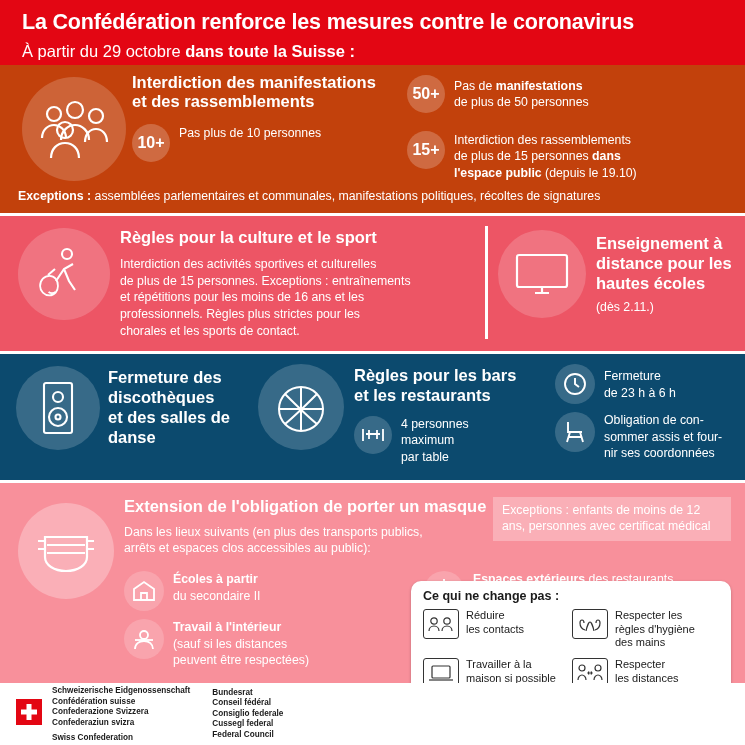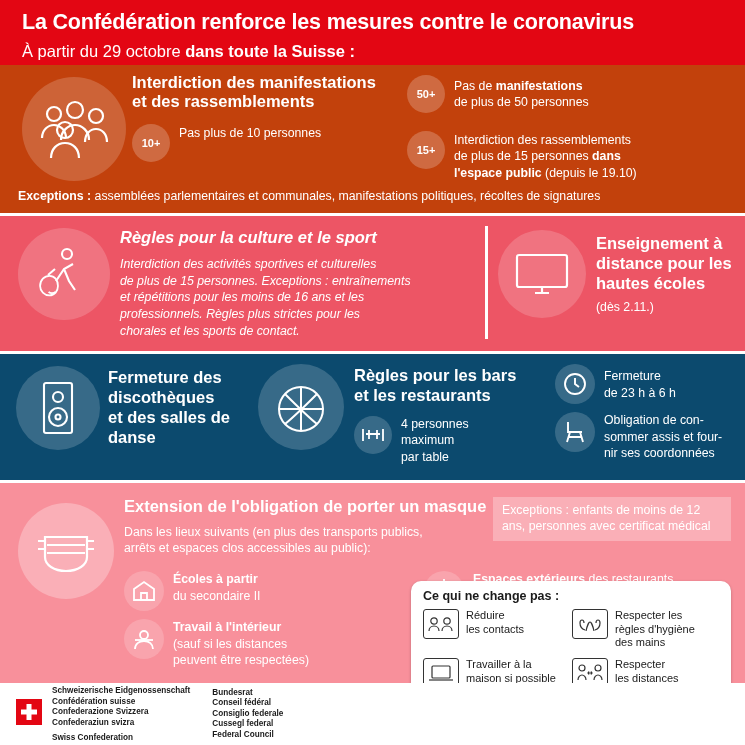--- a/index.html
+++ b/index.html
@@ -39,21 +39,21 @@
     flex: none;
   }
 
   .row { display: flex; align-items: flex-start; }
 
   
   .badge {
     width: 38px; height: 38px; border-radius: 50%;
     background: rgba(255,255,255,0.22);
     display: flex; align-items: center; justify-content: center;
-    font-size: 11px; font-weight: bold; color: #fff; flex: none;
+    font-size: 16px; font-weight: bold; color: #fff; flex: none;
   }
 
   .h2 { font-size: 16.5px; font-weight: bold; line-height: 1.2; }
   .txt { font-size: 12.3px; line-height: 1.35; }
   .txt b { font-weight: bold; }
 
   
   .s1 { position: relative; background: #c2410c; padding: 6px 0 0 0; }
   .s1-inner { display: flex; padding: 2px 14px 0 14px; }
   .s1-left-icon { width: 104px; height: 104px; margin: 4px 6px 0 8px; }
@@ -183,21 +183,21 @@
     <div class="s2">
       <div class="s2-left">
         <div class="circ" style="width:92px;height:92px;margin:2px 10px 0 4px;">
           <svg width="62" height="60" viewBox="0 0 62 60" fill="none" stroke="#ffffff" stroke-width="2.1">
             <circle cx="34" cy="10" r="5"></circle>
               <path d="M40 20l-9 5-8 12M31 25l5 12 6 9M22 25l-7 6"></path>
             <path d="M6 40c0-7 5-12 11-12s10 5 10 12c0 6-4 11-10 11S6 46 6 40z" transform="translate(2,8) scale(0.85)"></path>
             <path d="M16 47c2 2 6 2 8 0" transform="translate(2,8) scale(0.85)"></path>
           </svg>
         </div>
-        <div style="padding-top:2px;font-style:italic;">
+        <div style="padding-top:2px;">
           <div class="h2" style="margin-bottom:8px;">Règles pour la culture et le sport</div>
           <div class="txt">
             <div>Interdiction des activités sportives et culturelles</div>
             <div>de plus de 15 personnes. Exceptions : entraînements</div>
             <div>et répétitions pour les moins de 16 ans et les</div>
             <div>professionnels. Règles plus strictes pour les</div>
             <div>chorales et les sports de contact.</div>
           </div>
         </div>
       </div>

